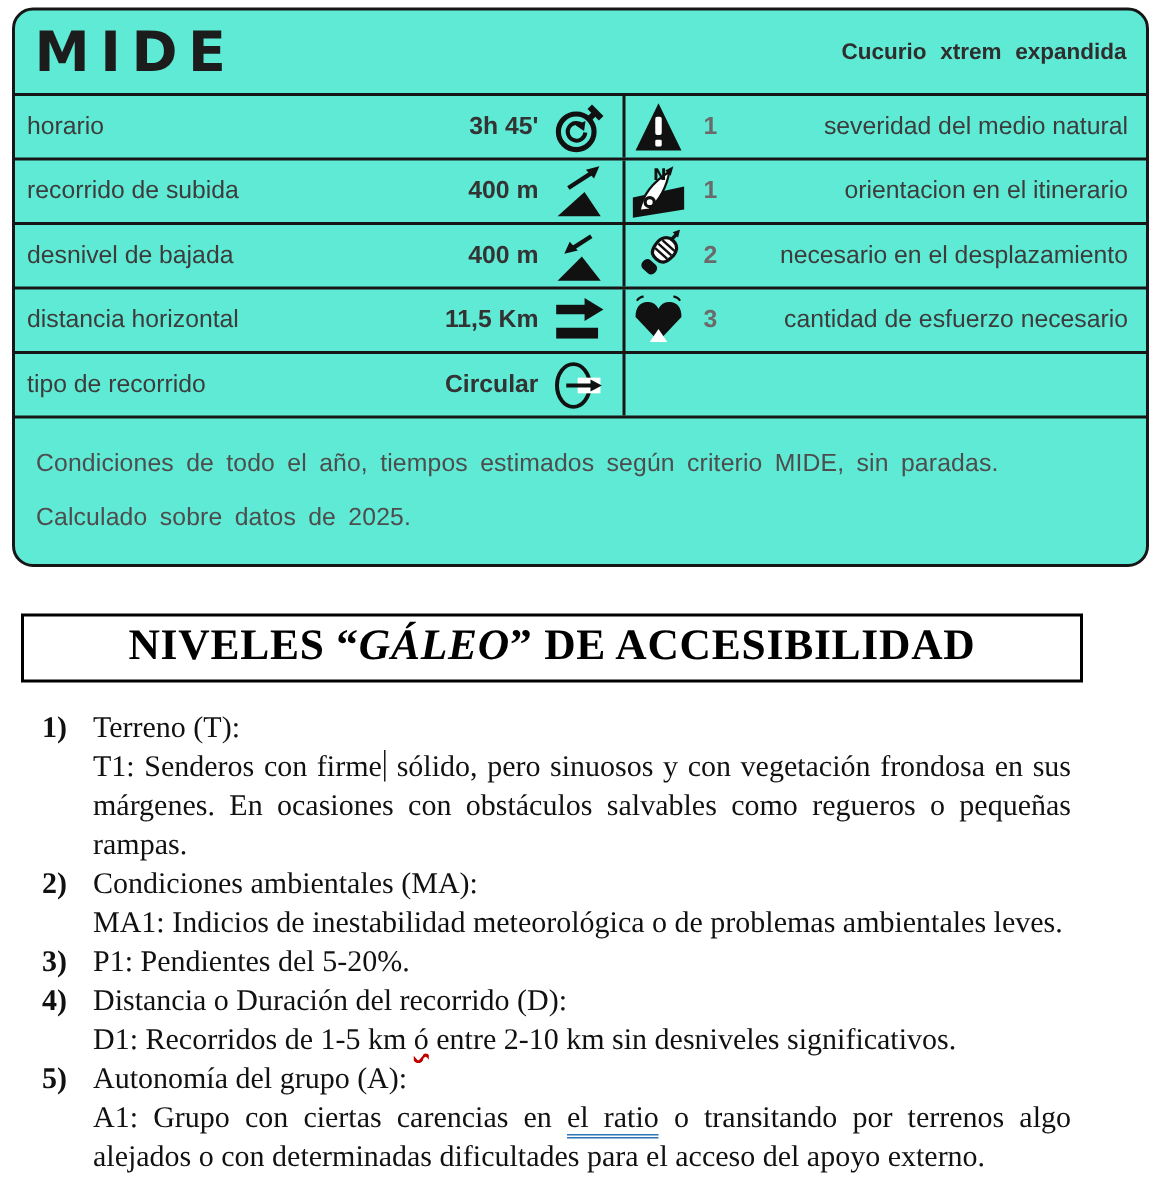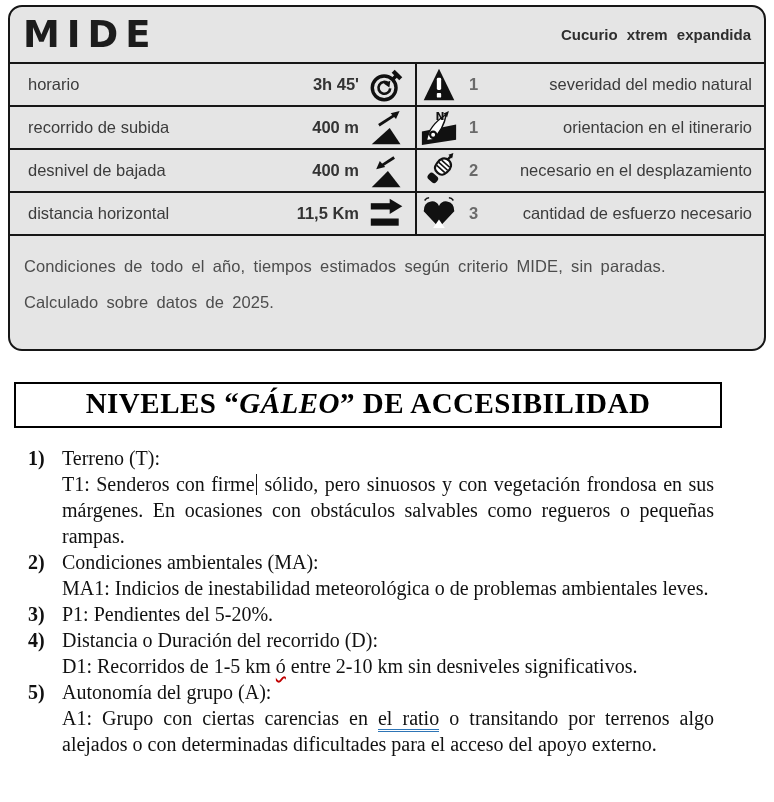--- a/index.html
+++ b/index.html
@@ -1,31 +1,31 @@
 <!DOCTYPE html>
 <html><head>
 <meta charset="utf-8">
 <style>
   html,body{margin:0;padding:0;background:#fff;}
   body{width:774px;height:802px;font-family:"Liberation Sans",sans-serif;color:#3c3c3c;overflow:hidden;}
 
   
-  .mide-card{margin:5px 8px 0 8px;border:2px solid #161616;border-radius:14px;background:#e5e5e5;overflow:hidden;}
+  .mide-card{margin:5px 8px 0 8px;border:2px solid #161616;border-radius:14px;background:#5eead4;overflow:hidden;}
   .mide-header{display:flex;justify-content:space-between;align-items:center;height:55px;padding:0 13px;}
   .mide-logo{font-family:"DejaVu Sans",sans-serif;font-weight:900;font-size:37px;letter-spacing:7px;color:#1c1c1c;line-height:1;}
   .route-title{font-size:15px;font-weight:700;color:#2e2e2e;word-spacing:5px;}
   .mide-row{display:grid;grid-template-columns:1fr 86px 56px 50px 36px 1fr;align-items:stretch;height:41px;border-top:2px solid #161616;}
   .cell{display:flex;align-items:center;}
-  .cell.label{padding-left:18px;font-size:16.5px;color:#3c3c3c;}
+  .cell.label{padding-left:8px;font-size:16.5px;color:#3c3c3c;}
   .cell.value{justify-content:flex-end;font-weight:700;font-size:16.5px;color:#333;}
   .cell.licon{justify-content:center;}
   .cell.ricon{border-left:2px solid #161616;justify-content:flex-start;padding-left:4px;}
   .cell.rating{font-size:16.5px;font-weight:600;color:#6a6a6a;padding-left:4px;}
   .cell.desc{justify-content:flex-end;padding-right:12px;font-size:16.5px;color:#3c3c3c;}
-  .mide-notes{border-top:2px solid #161616;padding:21px 16px 20px 14px;}
+  .mide-notes{border-top:2px solid #161616;padding:21px 16px 4px 14px;}
   .mide-notes p{margin:0 0 17px 0;font-size:16.5px;color:#4d4d4d;word-spacing:3.5px;letter-spacing:.1px;}
   svg.ic{display:block;}
 
   
   .galeo-title-box{margin:31px 52px 0 14px;border:2px solid #000;text-align:center;padding:3px 0 6px 0;}
   .galeo-title{font-family:"Liberation Serif",serif;font-weight:bold;font-size:29px;color:#000;letter-spacing:.5px;}
   .galeo-title .ital{font-style:italic;}
   .galeo-list{margin:17px 60px 0 28px;font-family:"Liberation Serif",serif;font-size:20px;line-height:26px;color:#111;}
   .gal-item{display:grid;grid-template-columns:34px 1fr;}
   .gal-num{font-weight:bold;}
@@ -132,20 +132,35 @@
         <path d="M3,17 Q3,7 11,6 Q17,5 20,11 Q23,5 29,6 Q37,7 37,17 L20,35 L3,17 Z" fill="#111"></path>
         <polygon points="13.5,35.5 26.5,35.5 20,26" fill="#fff"></polygon>
         <path d="M4,5 Q6,2 9,2" fill="none" stroke="#111" stroke-width="1.6"></path>
         <path d="M36,5 Q34,2 31,2" fill="none" stroke="#111" stroke-width="1.6"></path>
       </svg>
     </div>
     <div class="cell rating">3</div>
     <div class="cell desc">cantidad de esfuerzo necesario</div>
   </div>
 
+  <div class="mide-row">
+    <div class="cell label">tipo de recorrido</div>
+    <div class="cell value">Circular</div>
+    <div class="cell licon">
+      <svg class="ic" width="38" height="38" viewBox="0 0 40 40">
+        <ellipse cx="15" cy="20" rx="11.5" ry="15" fill="none" stroke="#111" stroke-width="2.8"></ellipse>
+        <rect x="18" y="14.5" width="16" height="11" fill="#fff"></rect>
+        <line x1="10" y1="20" x2="29" y2="20" stroke="#111" stroke-width="2.8"></line>
+        <polygon points="35,20 27,15.8 27,24.2" fill="#111"></polygon>
+      </svg>
+    </div>
+    <div class="cell ricon"></div>
+    <div class="cell rating"></div>
+    <div class="cell desc"></div>
+  </div>
 
   <div class="mide-notes">
     <p>Condiciones de todo el año, tiempos estimados según criterio MIDE, sin paradas.</p>
     <p>Calculado sobre datos de 2025.</p>
   </div>
 </div>
 
 <div class="galeo-title-box">
   <span class="galeo-title"><span>NIVELES “</span><span class="ital">GÁLEO</span><span>” DE ACCESIBILIDAD</span></span>
 </div>

